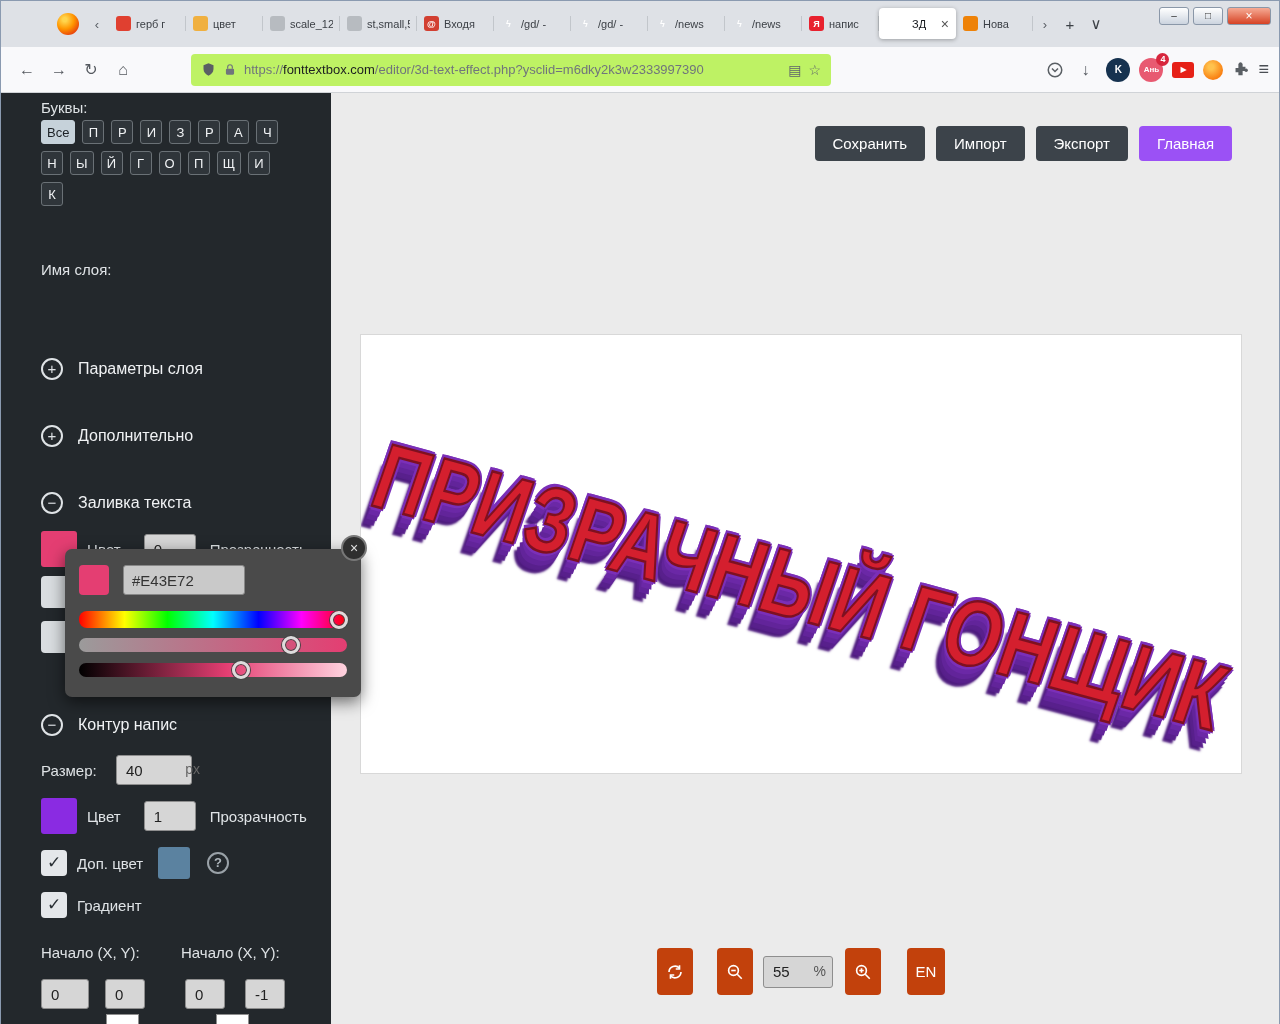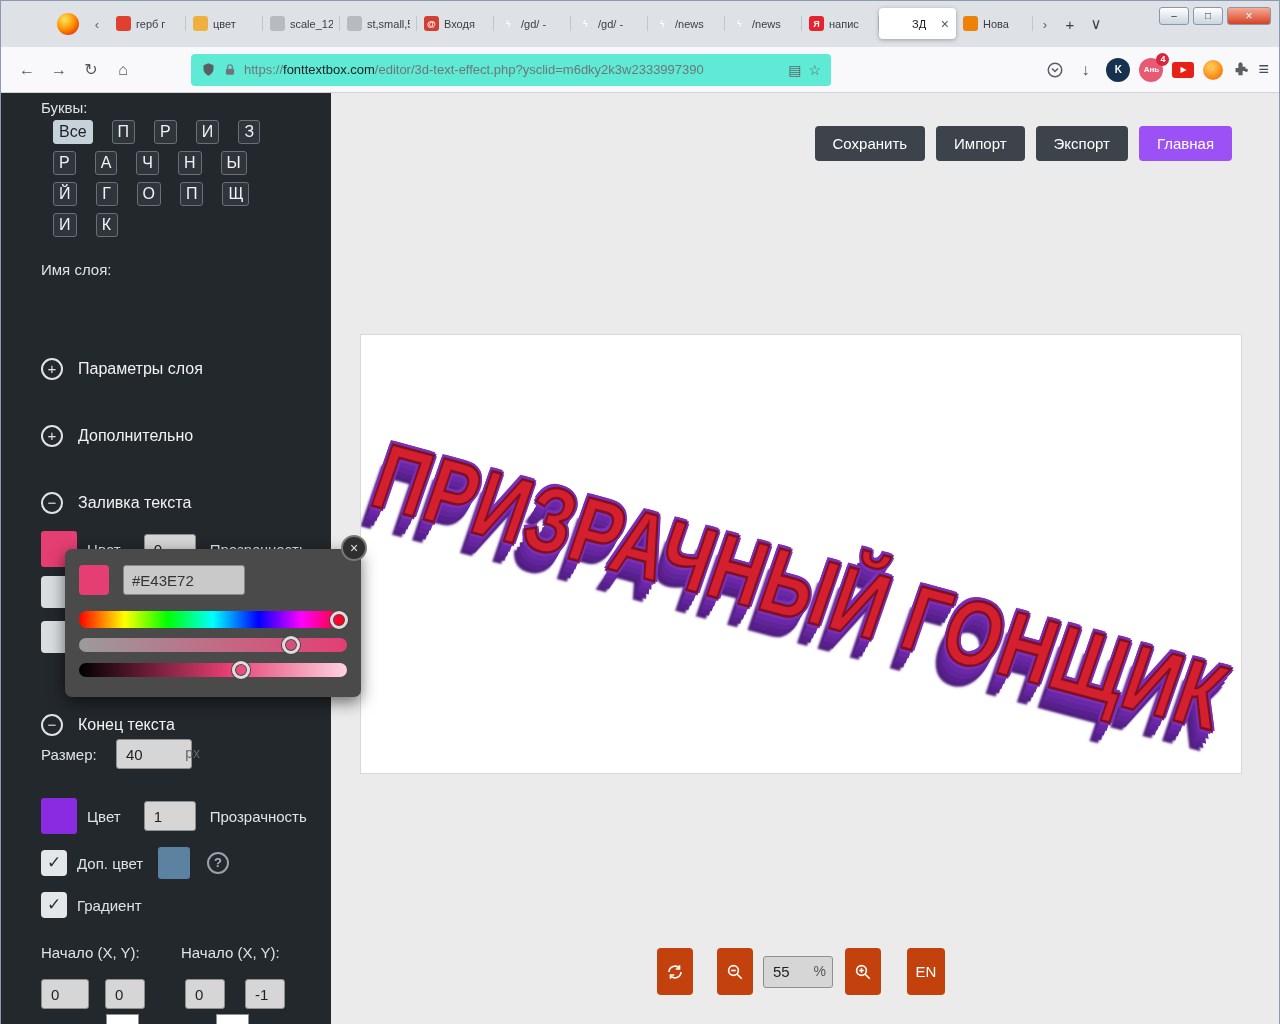--- a/index.html
+++ b/index.html
@@ -34,21 +34,21 @@
     color:#3c4046; font-size:15px; border-radius:4px; }
   .win-controls { position:absolute; top:6px; right:8px; display:flex; gap:4px; }
   .win-btn { width:30px; height:18px; border:1px solid #8a97a8; border-radius:3px;
     background:linear-gradient(#ffffff,#ccd4df); color:#333; font-size:10px; line-height:16px; text-align:center; }
   .win-btn.close { width:44px; background:linear-gradient(#f6ab95,#d64224); color:#fff; font-size:12px; }
 
   
   .navbar { height:46px; background:#f9f9fb; border-bottom:1px solid #d0d3d7; display:flex; align-items:center; padding:0 10px; }
   .nav-btn { width:32px; height:30px; display:flex; align-items:center; justify-content:center;
     color:#55595f; font-size:16px; border-radius:4px; }
-  .addressbar { width:640px; height:32px; margin-left:52px; background:#5eead4; border-radius:4px;
+  .addressbar { width:640px; height:32px; margin-left:52px; background:#bef264; border-radius:4px;
     display:flex; align-items:center; padding:0 10px; gap:7px; font-size:13px; color:#70757c; }
   .addressbar .domain { color:#1c1e21; }
   .addressbar .url-text { flex:1; overflow:hidden; white-space:nowrap; }
   .addr-icon { display:flex; align-items:center; color:#60656b; font-size:14px; }
   .nav-right { margin-left:auto; display:flex; align-items:center; gap:9px; }
   .circle-avatar { width:24px; height:24px; border-radius:50%; display:flex; align-items:center; justify-content:center;
     color:#fff; font-size:10px; font-weight:bold; position:relative; }
   .k-avatar { background:#16324f; }
   .person-avatar { background:#e85a71; font-size:8px; }
   .badge { position:absolute; top:-5px; right:-6px; min-width:13px; height:13px; border-radius:7px; background:#d7263d;
@@ -58,21 +58,21 @@
   .orange-ext { width:20px; height:20px; border-radius:50%;
     background:radial-gradient(circle at 40% 35%, #ffc24d 15%, #f98012 70%); }
   .hamburger { font-size:18px; color:#4a4e54; }
 
   
   .content { display:flex; height:931px; }
   .sidebar { width:330px; height:100%; background:#23282c; position:relative; color:#e8eaec; flex:none; }
   .sb-label { position:absolute; left:40px; font-size:15px; color:#dfe3e6; }
   .letter-grid { position:absolute; left:40px; top:27px; width:240px; display:flex; flex-wrap:wrap; gap:7px; }
   .letter-btn { min-width:22px; height:24px; padding:0 5px; background:#2f353a; border:1px solid #6a7176; border-radius:3px;
-    color:#f0f2f4; font-size:16px; font-family:inherit;margin-left:12px; }
+    color:#f0f2f4; font-size:13px; font-family:inherit; }
   .letter-btn.active { background:#c6d2da; color:#1d2226; border-color:#c6d2da; }
   .sb-input { background:#d6d6d6; border:1px solid #8e8e8e; border-radius:3px; color:#222; font-size:15px;
     font-family:inherit; padding:4px 9px; }
   .section-head { position:absolute; left:40px; display:flex; align-items:center; gap:15px; }
   .section-icon { width:22px; height:22px; border:2px solid #dfe3e6; border-radius:50%; color:#dfe3e6;
     font-size:15px; line-height:18px; text-align:center; flex:none; }
   .section-title { font-size:16px; color:#f0f2f4; }
   .row { position:absolute; left:40px; display:flex; align-items:center; }
   .swatch { width:36px; height:36px; border-radius:3px; flex:none; }
   .small-label { font-size:15px; color:#dfe3e6; }
@@ -301,24 +301,24 @@
         <div class="bar bar-sat">
           <div class="handle" style="left:203px"></div>
         </div>
         <div class="bar bar-light">
           <div class="handle" style="left:153px"></div>
         </div>
       </div>
 
       <div class="section-head" style="top:621px">
         <span class="section-icon">−</span>
-        <span class="section-title">Конец текста</span>
-      </div>
-
-      <div class="row" style="top:646px">
+        <span class="section-title">Контур напис</span>
+      </div>
+
+      <div class="row" style="top:662px">
         <span class="small-label" style="width:65px">Размер:</span>
         <span class="size-wrap" style="margin-left:10px">
           <input class="sb-input" value="40" style="">
           <span class="size-unit">px</span>
         </span>
       </div>
 
       <div class="row" style="top:705px">
         <div class="swatch" style="background: rgb(138, 43, 226);"></div>
         <span class="small-label" style="margin-left:10px">Цвет</span>

